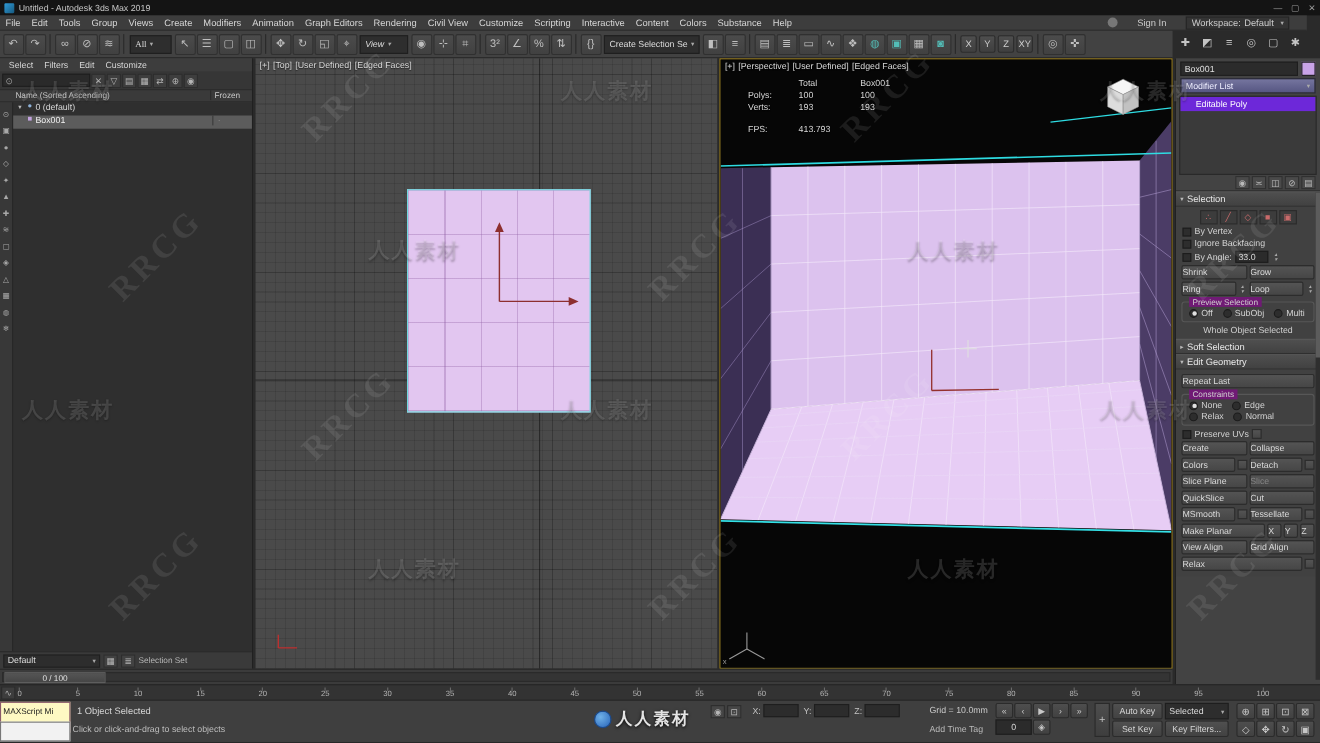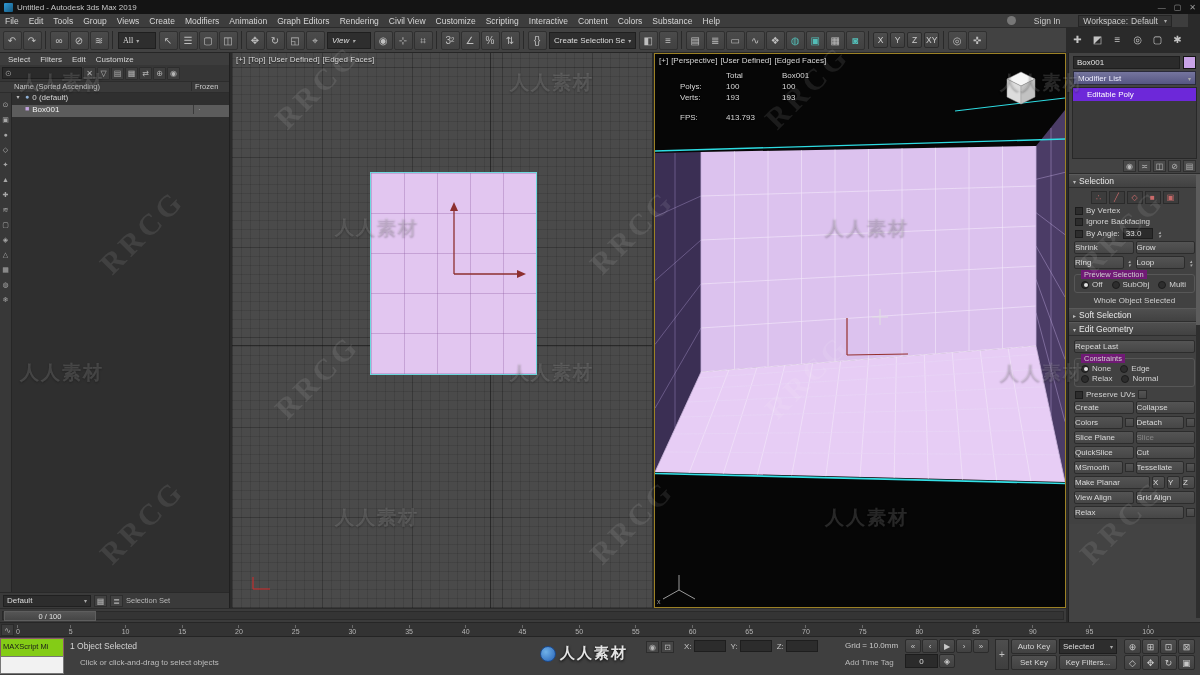--- a/index.html
+++ b/index.html
@@ -128,24 +128,24 @@
 .ts-track{position:absolute;left:2px;right:2px;top:2px;bottom:2px;background:#343434;border:1px solid #2a2a2a}
 .ts-handle{position:absolute;left:4px;top:2px;width:92px;height:10px;background:linear-gradient(#555,#464646);border:1px solid #5e5e5e;font-size:7.5px;line-height:9px;text-align:center;color:#e0e0e0}
 .trackbar{position:absolute;top:622px;left:0;width:1200px;height:14px;background:#333;border-top:1px solid #262626}
 .mini-curve{position:absolute;left:1px;top:1px;width:13px;height:12px;line-height:11px;text-align:center;font-size:8px;color:#b0b0b0;background:#3d3d3d;border:1px solid #2a2a2a}
 .ticks{position:absolute;left:16px;width:1138px;top:0;bottom:0;display:flex;justify-content:space-between;align-items:flex-end}
 .tick{display:flex;flex-direction:column;align-items:center;font-size:7px;color:#b5b5b5;line-height:8px}
 .tick i{display:block;width:1px;height:3px;background:#6a6a6a}
 
 
 .statusbar{position:absolute;top:636px;left:0;right:0;height:39px;background:#3f3f3f;border-top:1px solid #242424}
-.msl-pink{position:absolute;left:0;top:1px;width:64px;height:28px;background:#84cc16;color:#1a1a1a;font-size:7.5px;line-height:16px;padding-left:2px;border:1px solid #8a5a6a;overflow:hidden}
+.msl-pink{position:absolute;left:0;top:1px;width:64px;height:28px;background:#fef9c3;color:#1a1a1a;font-size:7.5px;line-height:16px;padding-left:2px;border:1px solid #8a5a6a;overflow:hidden}
 .msl-white{position:absolute;left:0;top:19px;width:64px;height:18px;background:#f2f2f2;border:1px solid #777}
 .sb-sel{position:absolute;left:70px;top:4px;font-size:8.5px;color:#d5d5d5}
-.sb-prompt{position:absolute;left:80px;top:21px;font-size:8px;color:#bdbdbd}
+.sb-prompt{position:absolute;left:66px;top:21px;font-size:8px;color:#bdbdbd}
 .sb-ic2{width:13px;height:12px;line-height:11px;text-align:center;font-size:8px;color:#b5b5b5;background:#464646;border:1px solid #2d2d2d;display:inline-block}
 .sb-lockwrap{position:absolute;left:646px;top:4px;display:flex;gap:2px}
 .sb-coords{position:absolute;left:684px;top:3px;display:flex;gap:5px;align-items:center}
 .coord{display:flex;align-items:center;gap:2px}
 .cl{font-size:8px;color:#c5c5c5}
 .cf{width:32px;height:12px;background:#2c2c2c;border:1px solid #1e1e1e}
 .sb-grid{position:absolute;left:845px;top:4px;font-size:8px;color:#c9c9c9}
 .sb-ttag{position:absolute;left:845px;top:21px;font-size:8px;color:#b9b9b9}
 .sb-play{position:absolute;left:905px;top:2px}
 .pb-row{display:flex;gap:1px;margin-bottom:1px}

